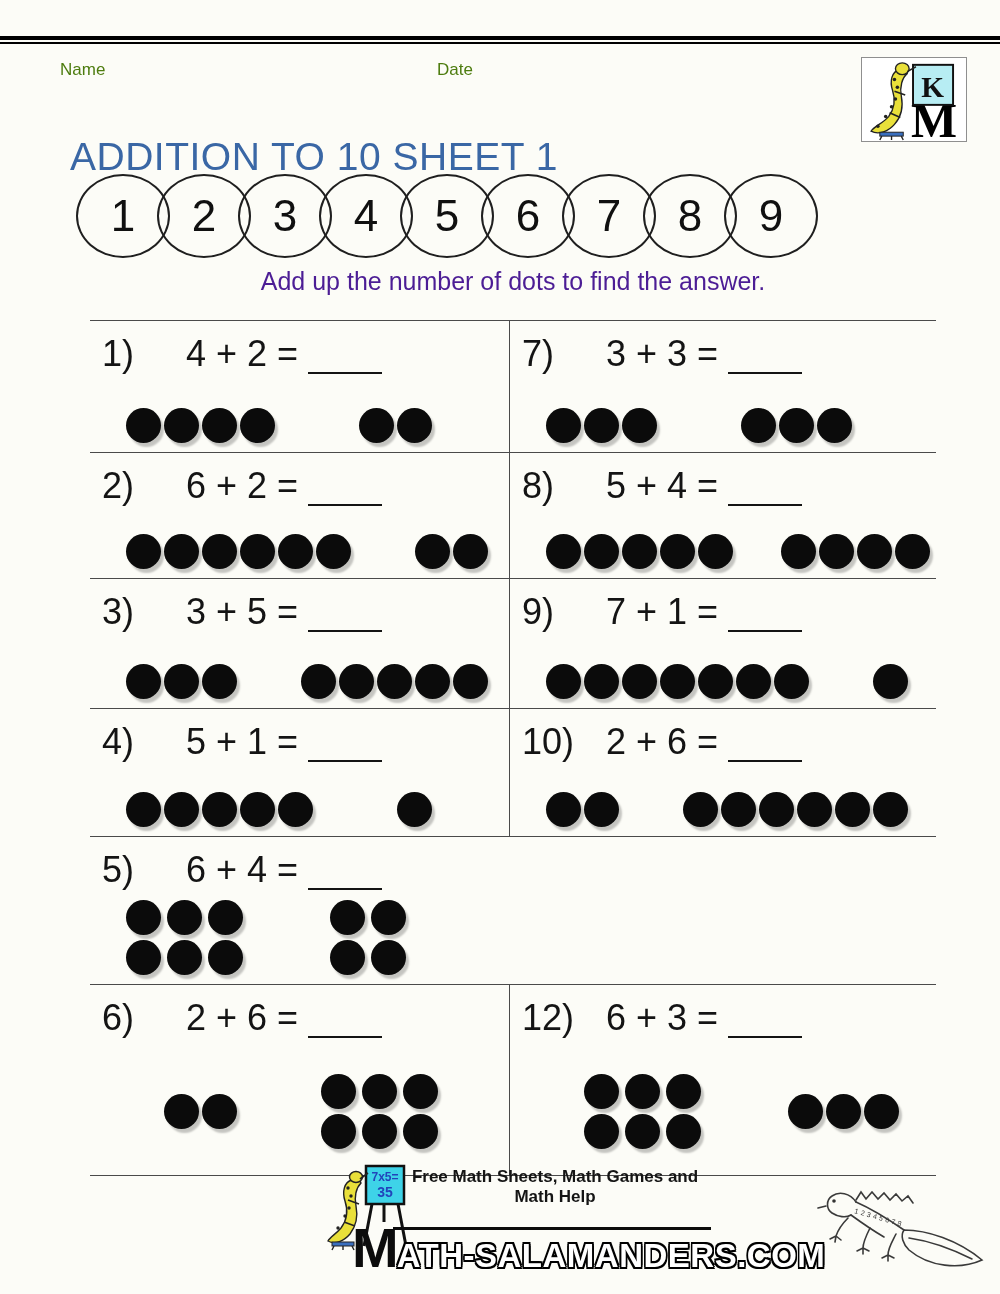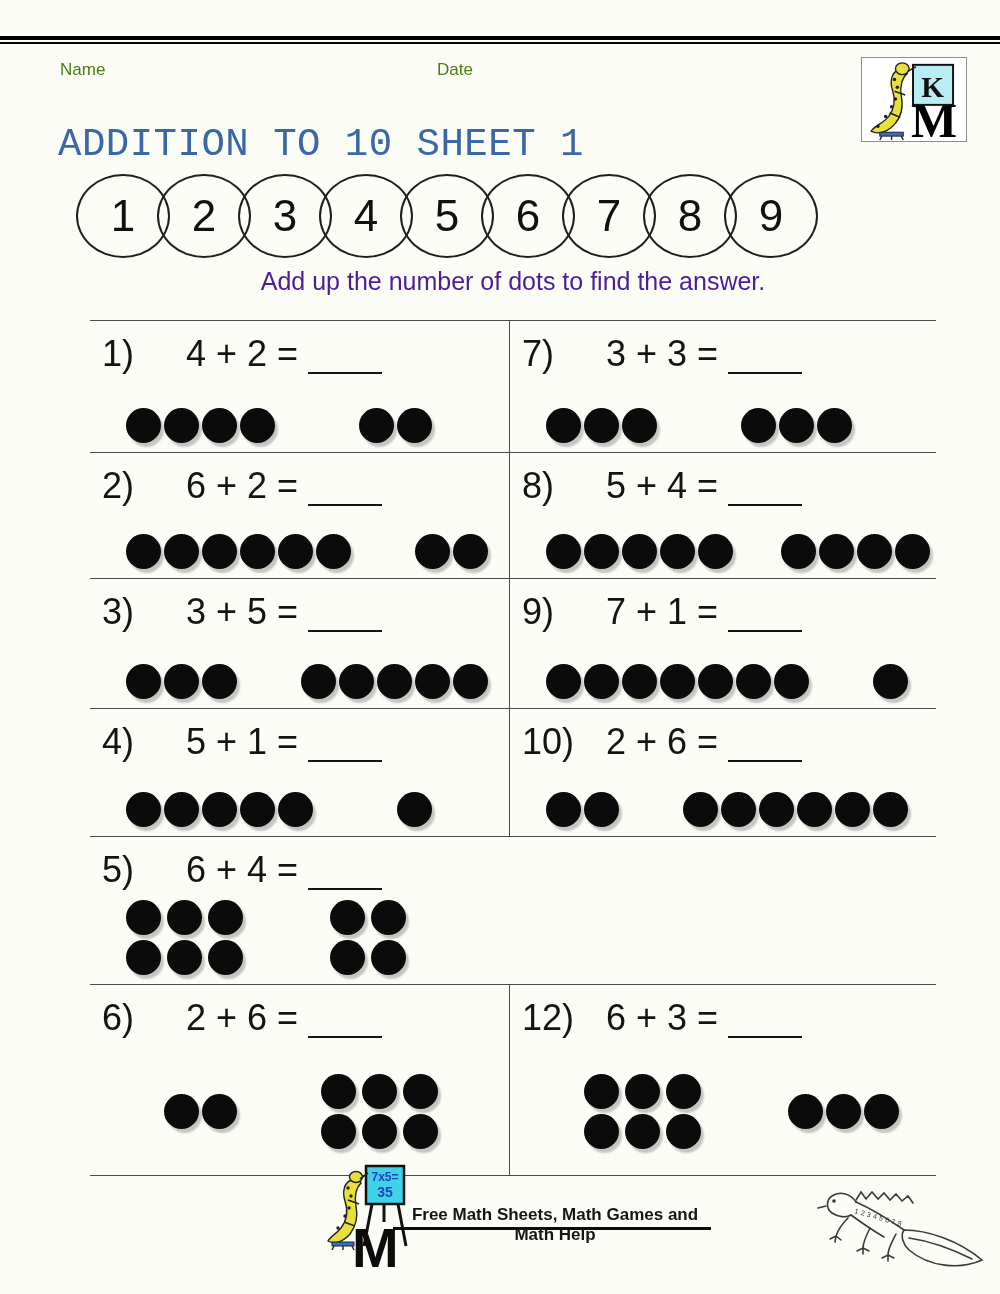--- a/index.html
+++ b/index.html
@@ -11,21 +11,21 @@
   .top-rule::after{content:"";position:absolute;top:6px;left:0;width:1000px;height:2px;background:#000;}
 
   .meta{position:absolute;top:60px;font-size:17px;color:#4d7c0f;}
   .meta.name{left:60px;}
   .meta.date{left:437px;}
 
   .badge{position:absolute;left:861px;top:57px;width:106px;height:85px;background:#fff;
          border:1px solid #8f8f8f;box-sizing:border-box;}
   .badge svg{display:block;width:100%;height:100%;}
 
-  .title{position:absolute;left:58px;top:123px;margin:0;font-family:Liberation Mono, monospace;
+  .title{position:absolute;left:58px;top:123px;margin:12px;font-family:Liberation Sans, sans-serif;
          font-weight:normal;font-size:39px;letter-spacing:0.5px;color:var(--title-blue,#3a67a5);}
 
   .track{position:absolute;left:76px;top:174px;display:flex;}
   .circle{width:94px;height:84px;border:2px solid #1f1f1f;border-radius:50%;margin-right:-13px;
           display:flex;align-items:center;justify-content:center;font-size:44px;color:#101010;
           box-sizing:border-box;background:transparent;flex:none;}
 
   .instruction{position:absolute;left:90px;top:267px;width:846px;text-align:center;
                font-size:25px;color:#4c1d95;}
 
@@ -49,21 +49,21 @@
   .grp.grid3{display:grid;grid-template-columns:repeat(3,38px);row-gap:5px;gap-column:3px;}
   .grp.grid2{display:grid;grid-template-columns:repeat(2,38px);row-gap:5px;}
   .g48 .grp + .grp{margin-left:48px;}
   .g64 .grp + .grp{margin-left:64px;}
   .g84 .grp + .grp{margin-left:84px;}
   .dot{width:35px;height:35px;border-radius:50%;background:var(--dot-black,#0b0b0b);
        box-shadow:3px 4px 2px rgba(0,0,0,0.22);flex:none;}
 
   
   .fsal{position:absolute;left:326px;top:1160px;width:84px;height:92px;}
-  .tagline{position:absolute;left:395px;top:1205px;width:320px;text-align:center;
+  .tagline{position:absolute;left:395px;top:1167px;width:320px;text-align:center;
            font-size:17px;font-weight:bold;color:#151515;}
   .frule{position:absolute;left:393px;top:1227px;width:318px;height:2.5px;background:#0c0c0c;}
   .brand{position:absolute;left:352px;top:1220px;display:flex;align-items:baseline;white-space:nowrap;}
   .brand .bm{font-size:56px;font-weight:bold;color:#0c0c0c;line-height:1;letter-spacing:-2px;}
   .brand .brest{font-size:33px;font-weight:bold;color:#fff;line-height:1;letter-spacing:0.5px;
         text-shadow:-1.6px -1.6px 0 #000,1.6px -1.6px 0 #000,-1.6px 1.6px 0 #000,1.6px 1.6px 0 #000,
                     0 -1.6px 0 #000,0 1.6px 0 #000,-1.6px 0 0 #000,1.6px 0 0 #000;}
   .lizard{position:absolute;left:812px;top:1180px;width:185px;height:95px;}
 </style>
 </head>
@@ -373,20 +373,21 @@
       <circle cx="12" cy="68" r="1.7" fill="#222"></circle>
       <rect x="6" y="82" width="22" height="4" fill="#3a6fbf" stroke="#222" stroke-width="1"></rect>
       <path d="M8,86 L6,90 M17,86 L17,90 M26,86 L28,90" stroke="#222" stroke-width="1.4"></path>
     </svg>
   </div>
 
   <div class="tagline">Free Math Sheets, Math Games and Math Help</div>
   <div class="frule"></div>
   <div class="brand">
     <span class="bm">M</span>
+    <span class="brest">ATH-SALAMANDERS.COM</span>
   </div>
 
   <div class="lizard">
     <svg viewBox="0 0 185 95">
       <g stroke="#3a3a3a" stroke-width="1.6" fill="none" stroke-linecap="round">
         <path d="M44,22 C38,13 27,11 20,16 C14,20 14,29 20,33 C26,37 34,38 39,35"></path>
         <path d="M14,26 L6,28"></path>
         <polyline points="44,20 49,12 54,19 60,12 66,19 72,13 78,20 84,14 90,21 96,16 101,23"></polyline>
         <path d="M44,22 C60,29 76,39 92,50"></path>
         <path d="M39,35 C50,43 60,50 72,57"></path>

